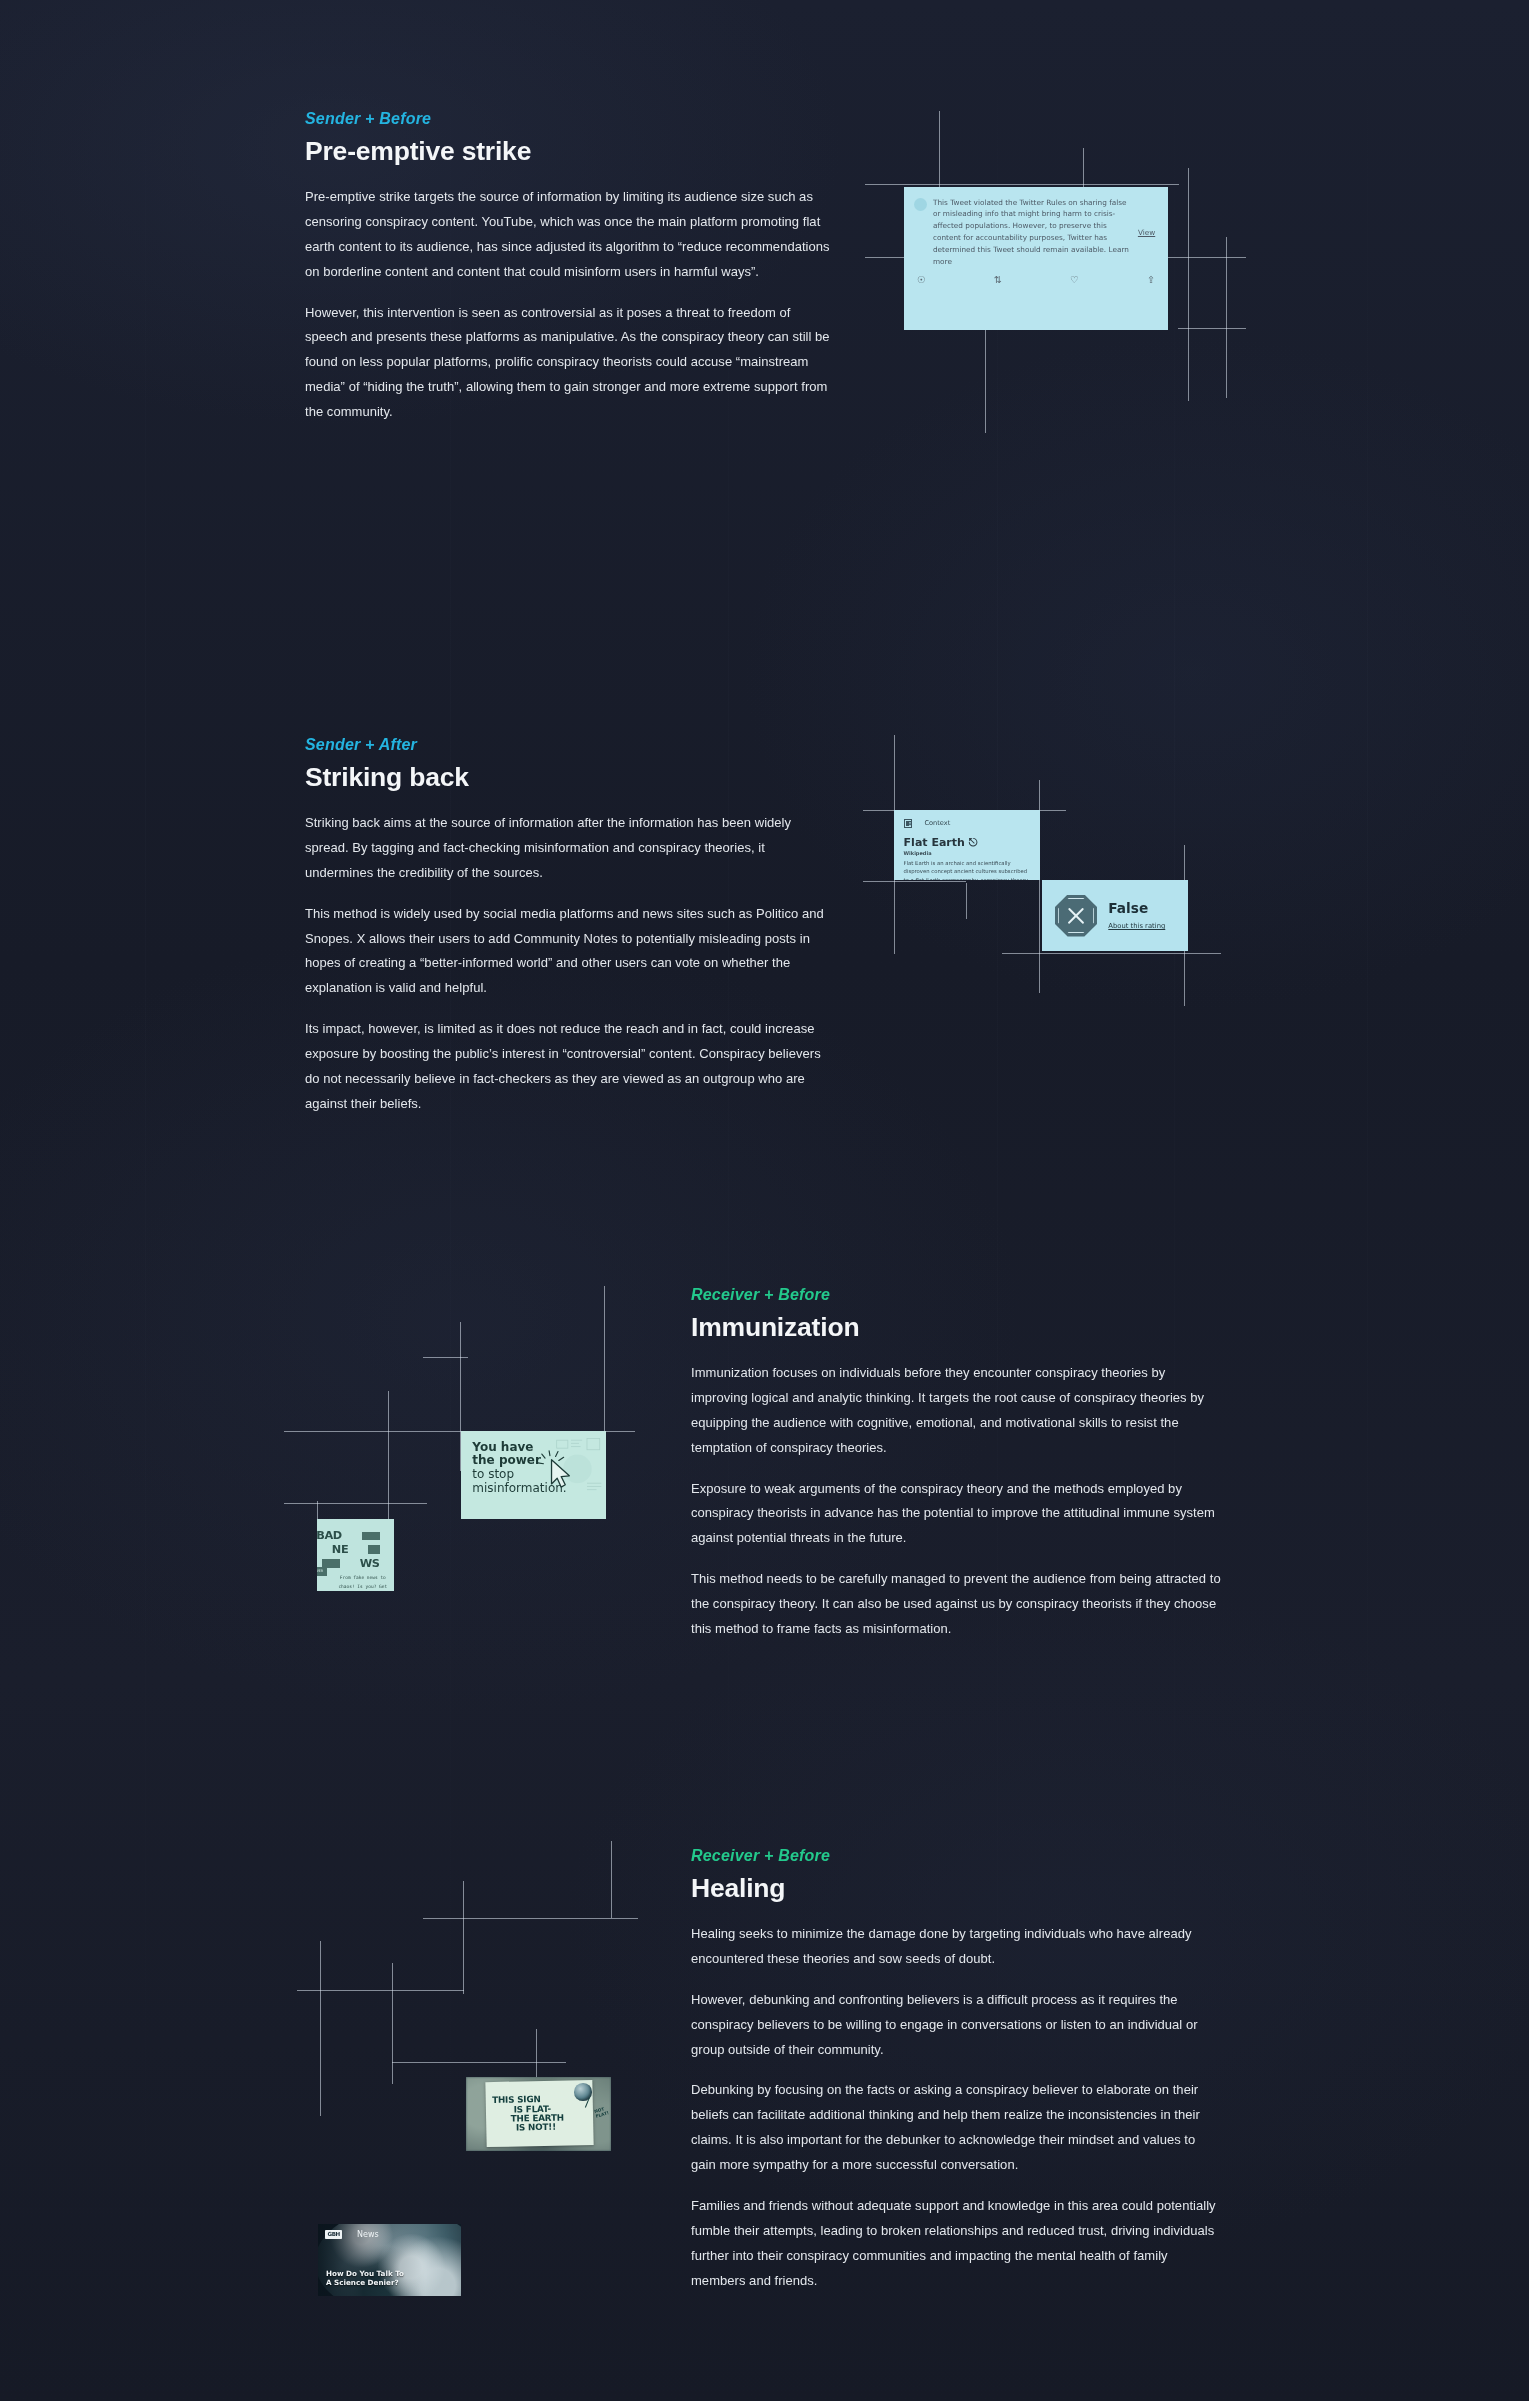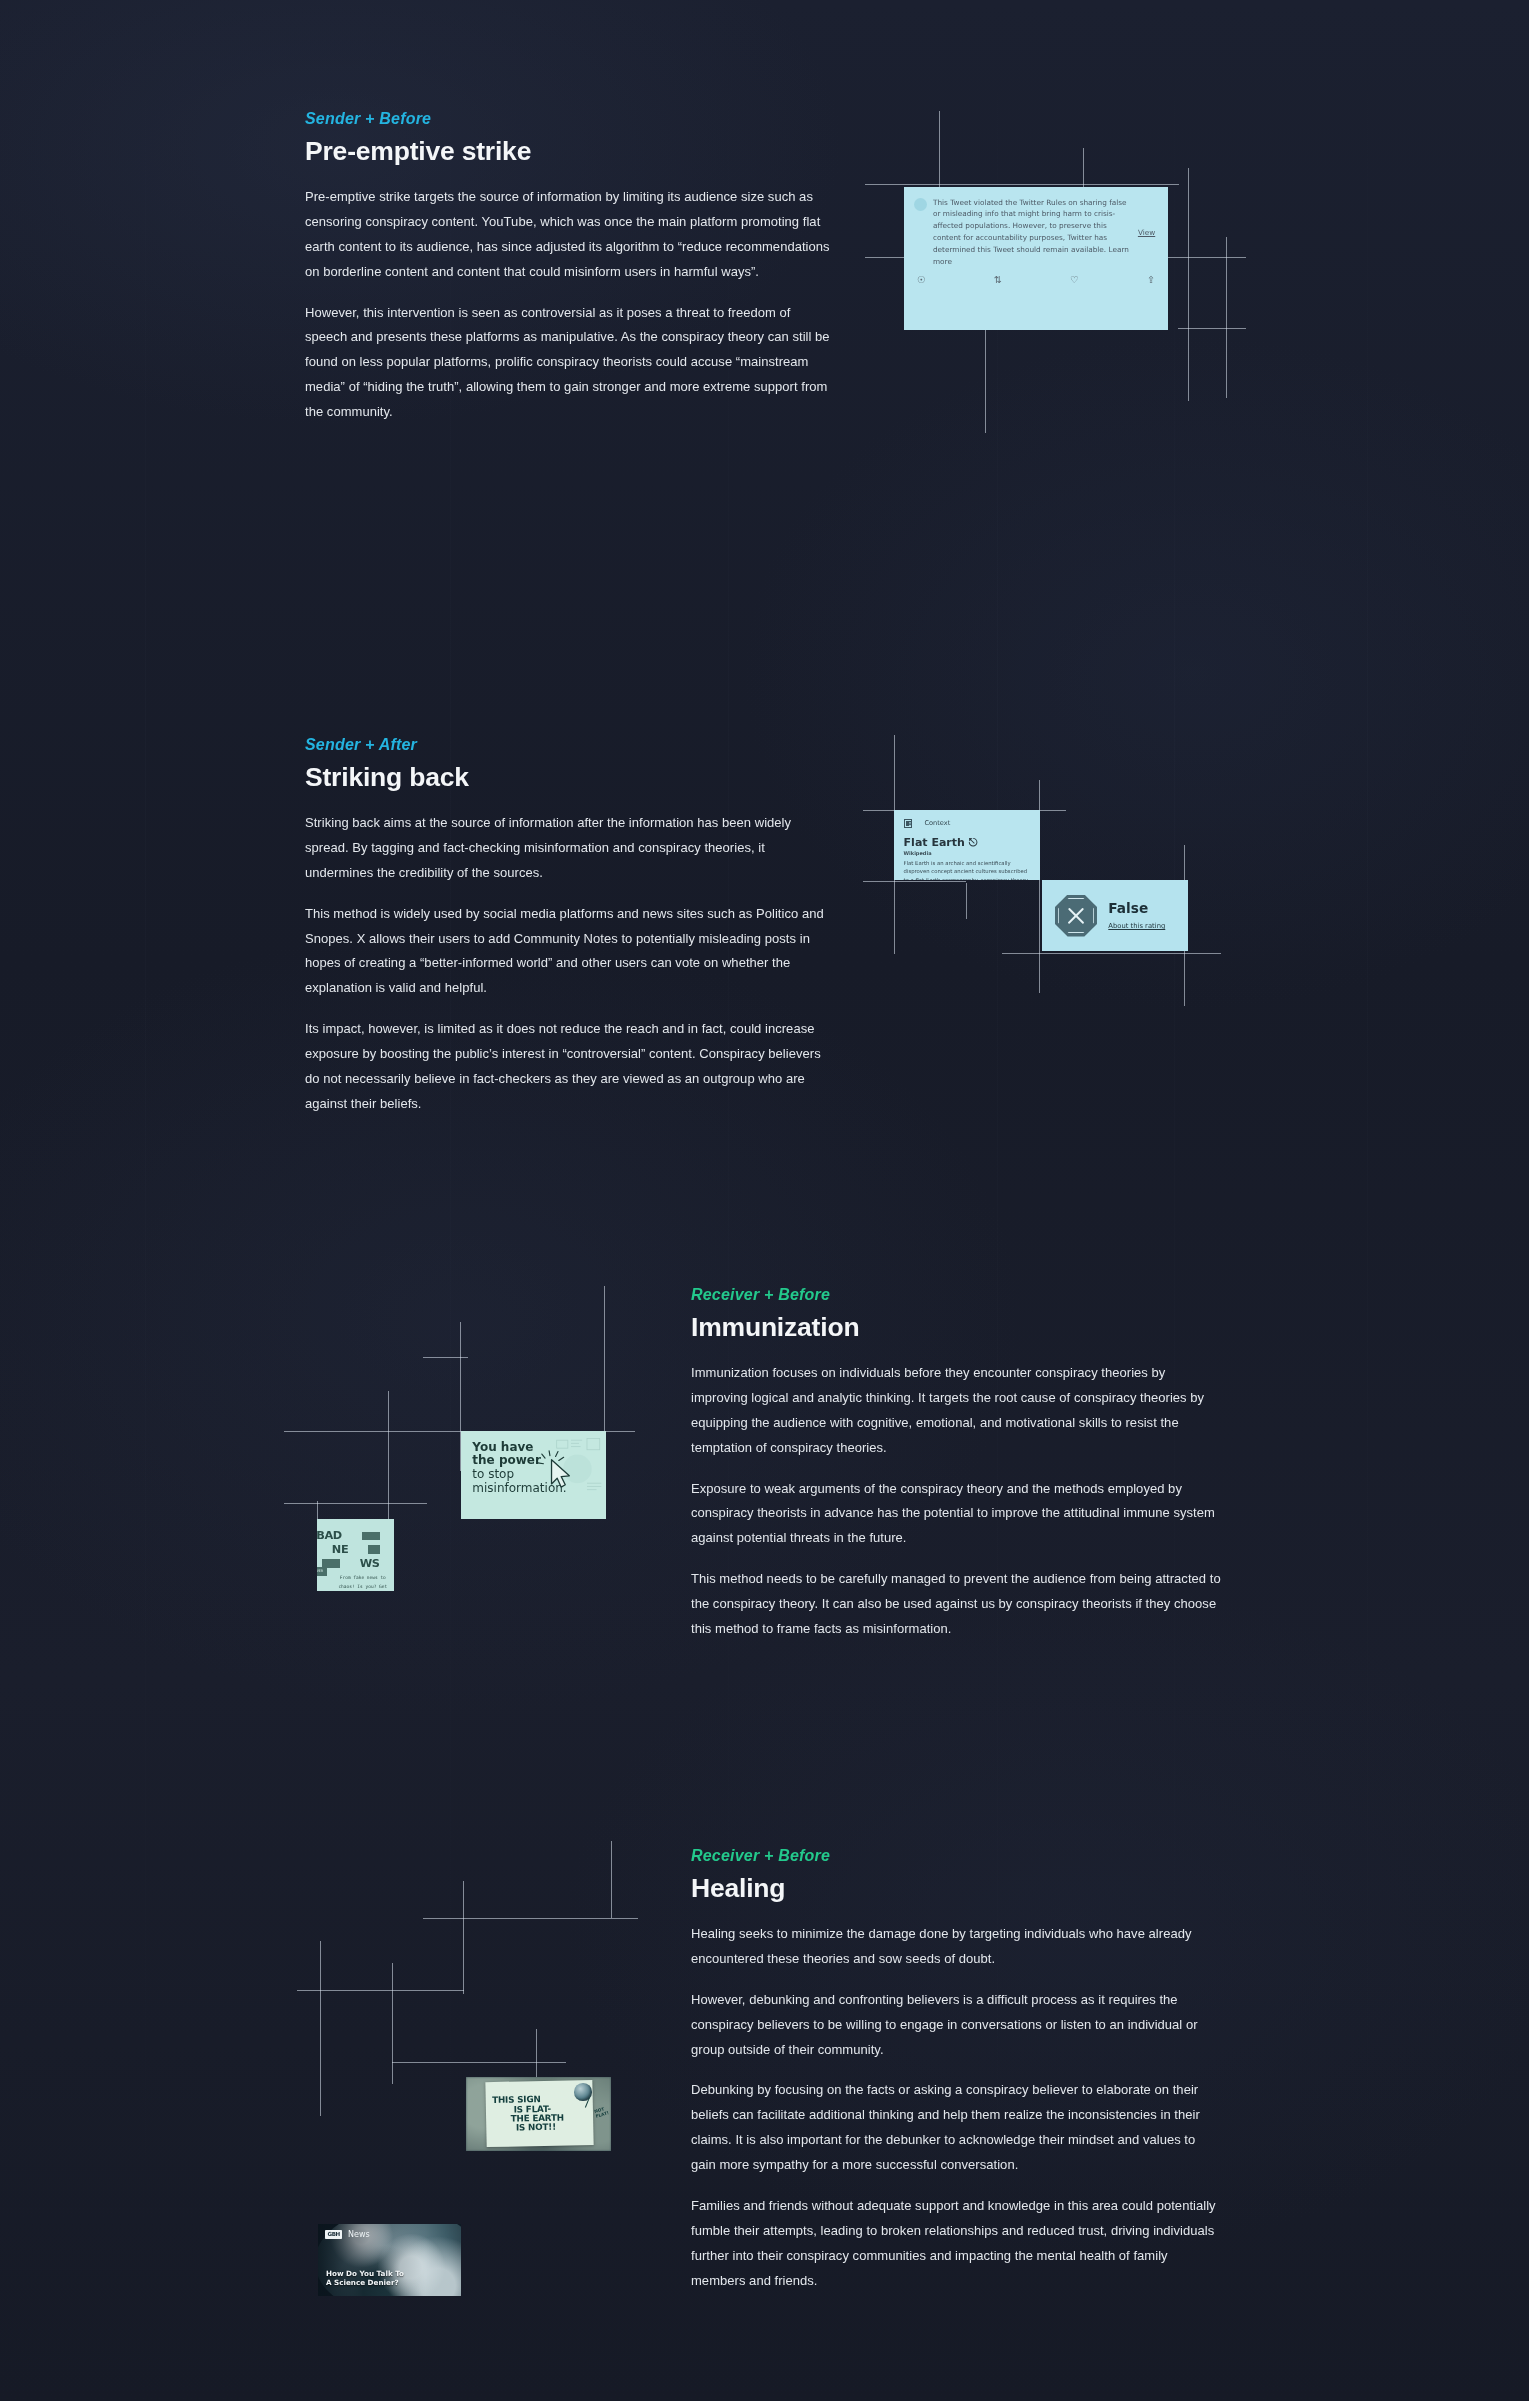--- a/index.html
+++ b/index.html
@@ -218,21 +218,21 @@
     background:
       radial-gradient(circle at 28% 26%, #e7eef1 0 6%, rgba(0,0,0,0) 22%),
       radial-gradient(circle at 58% 55%, #cdd9dd 0 10%, rgba(0,0,0,0) 30%),
       radial-gradient(circle at 74% 72%, #b7c6cb 0 12%, rgba(0,0,0,0) 34%),
       radial-gradient(circle at 40% 78%, #1f3a42 0 14%, rgba(0,0,0,0) 36%),
       radial-gradient(circle at 42% 40%, #90a9b2, #3c5b66 55%, #16252e 92%);
     filter: blur(0.3px);
   }
   .gb-vig { position: absolute; inset: 0; background: linear-gradient(90deg, rgba(10,20,28,.85) 0%, rgba(10,20,28,.25) 45%, rgba(10,20,28,0) 75%); }
   .gb-logo {
-    position: absolute; left: 7.2px; top: 5.6px; display: flex; align-items: center; gap: 6px;
+    position: absolute; left: 7.2px; top: 5.6px; display: flex; align-items: center; gap: 15px;
   }
   .gb-mark {
     background: #eef3f5; color: #1b2f3a; font-size: 5.6px; font-weight: 700;
     padding: 1.6px 2.4px; letter-spacing: -0.5px; border-radius: 0.8px;
     font-family: "DejaVu Sans", sans-serif;
   }
   .gb-news { color: #eef3f5; font-size: 8px; font-family: "DejaVu Sans", sans-serif; }
   .gb-cap {
     position: absolute; left: 8px; bottom: 8px; color: #f2f6f8;
     font-size: 7.2px; font-weight: 700; line-height: 1.35;

